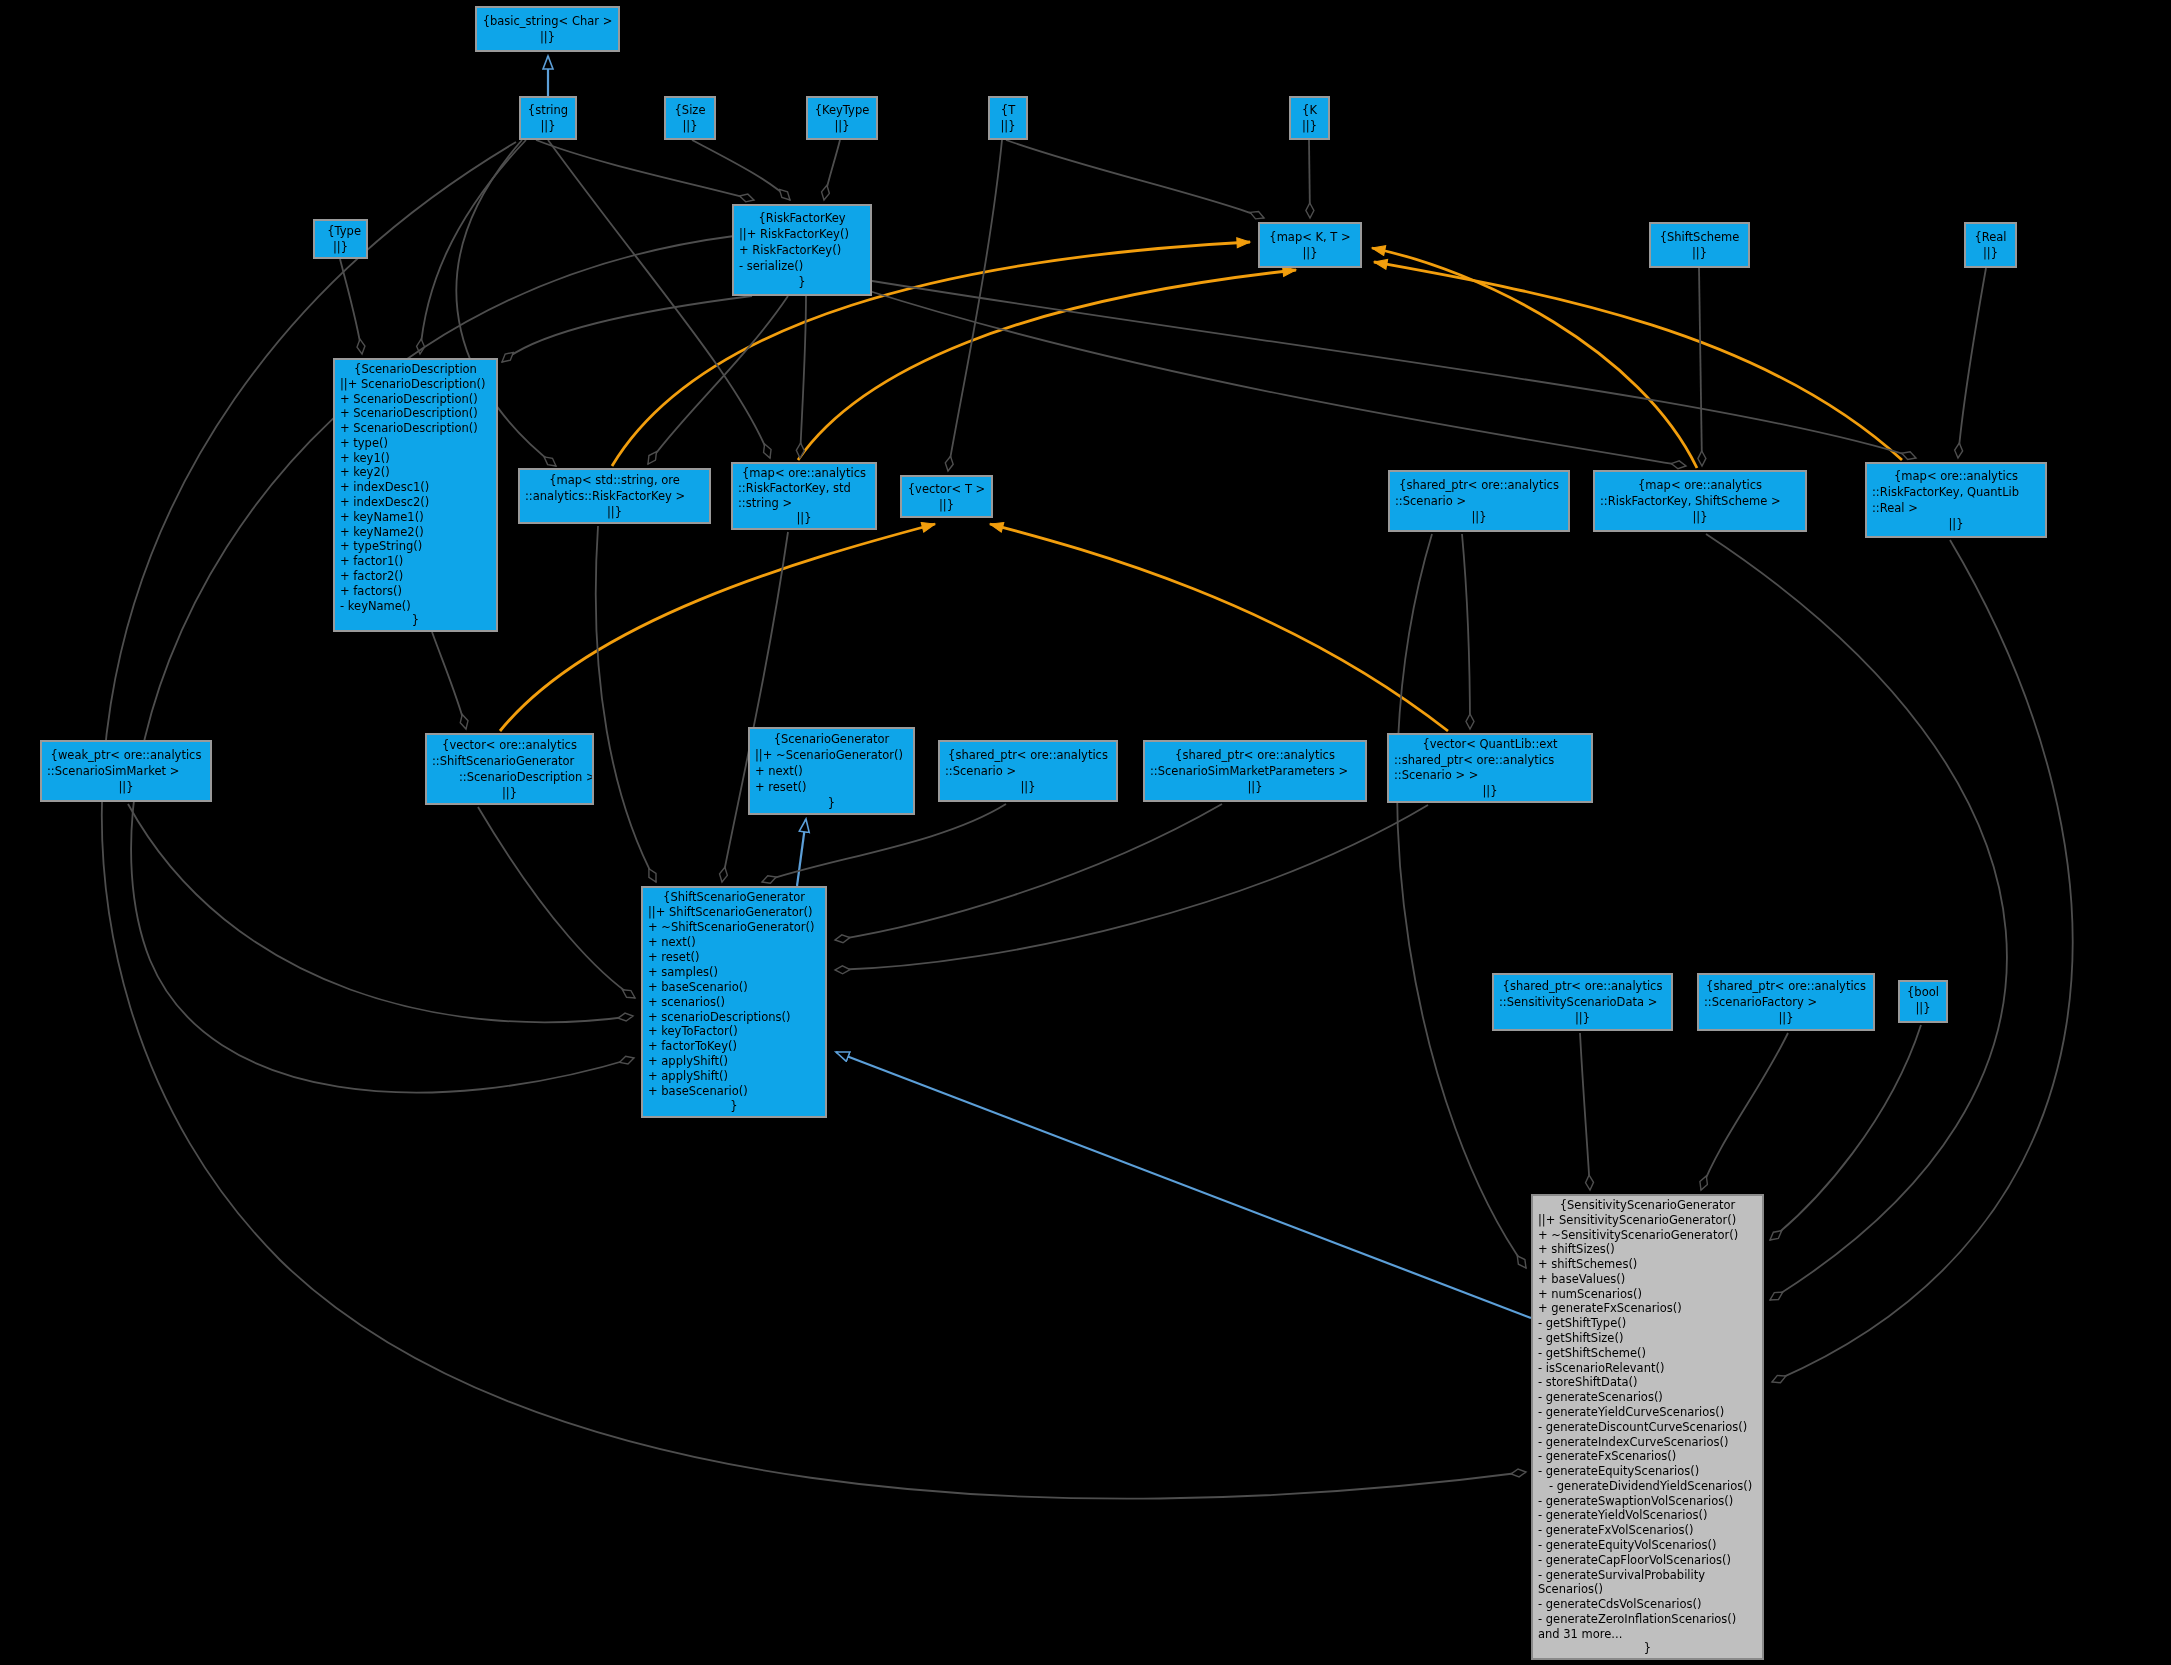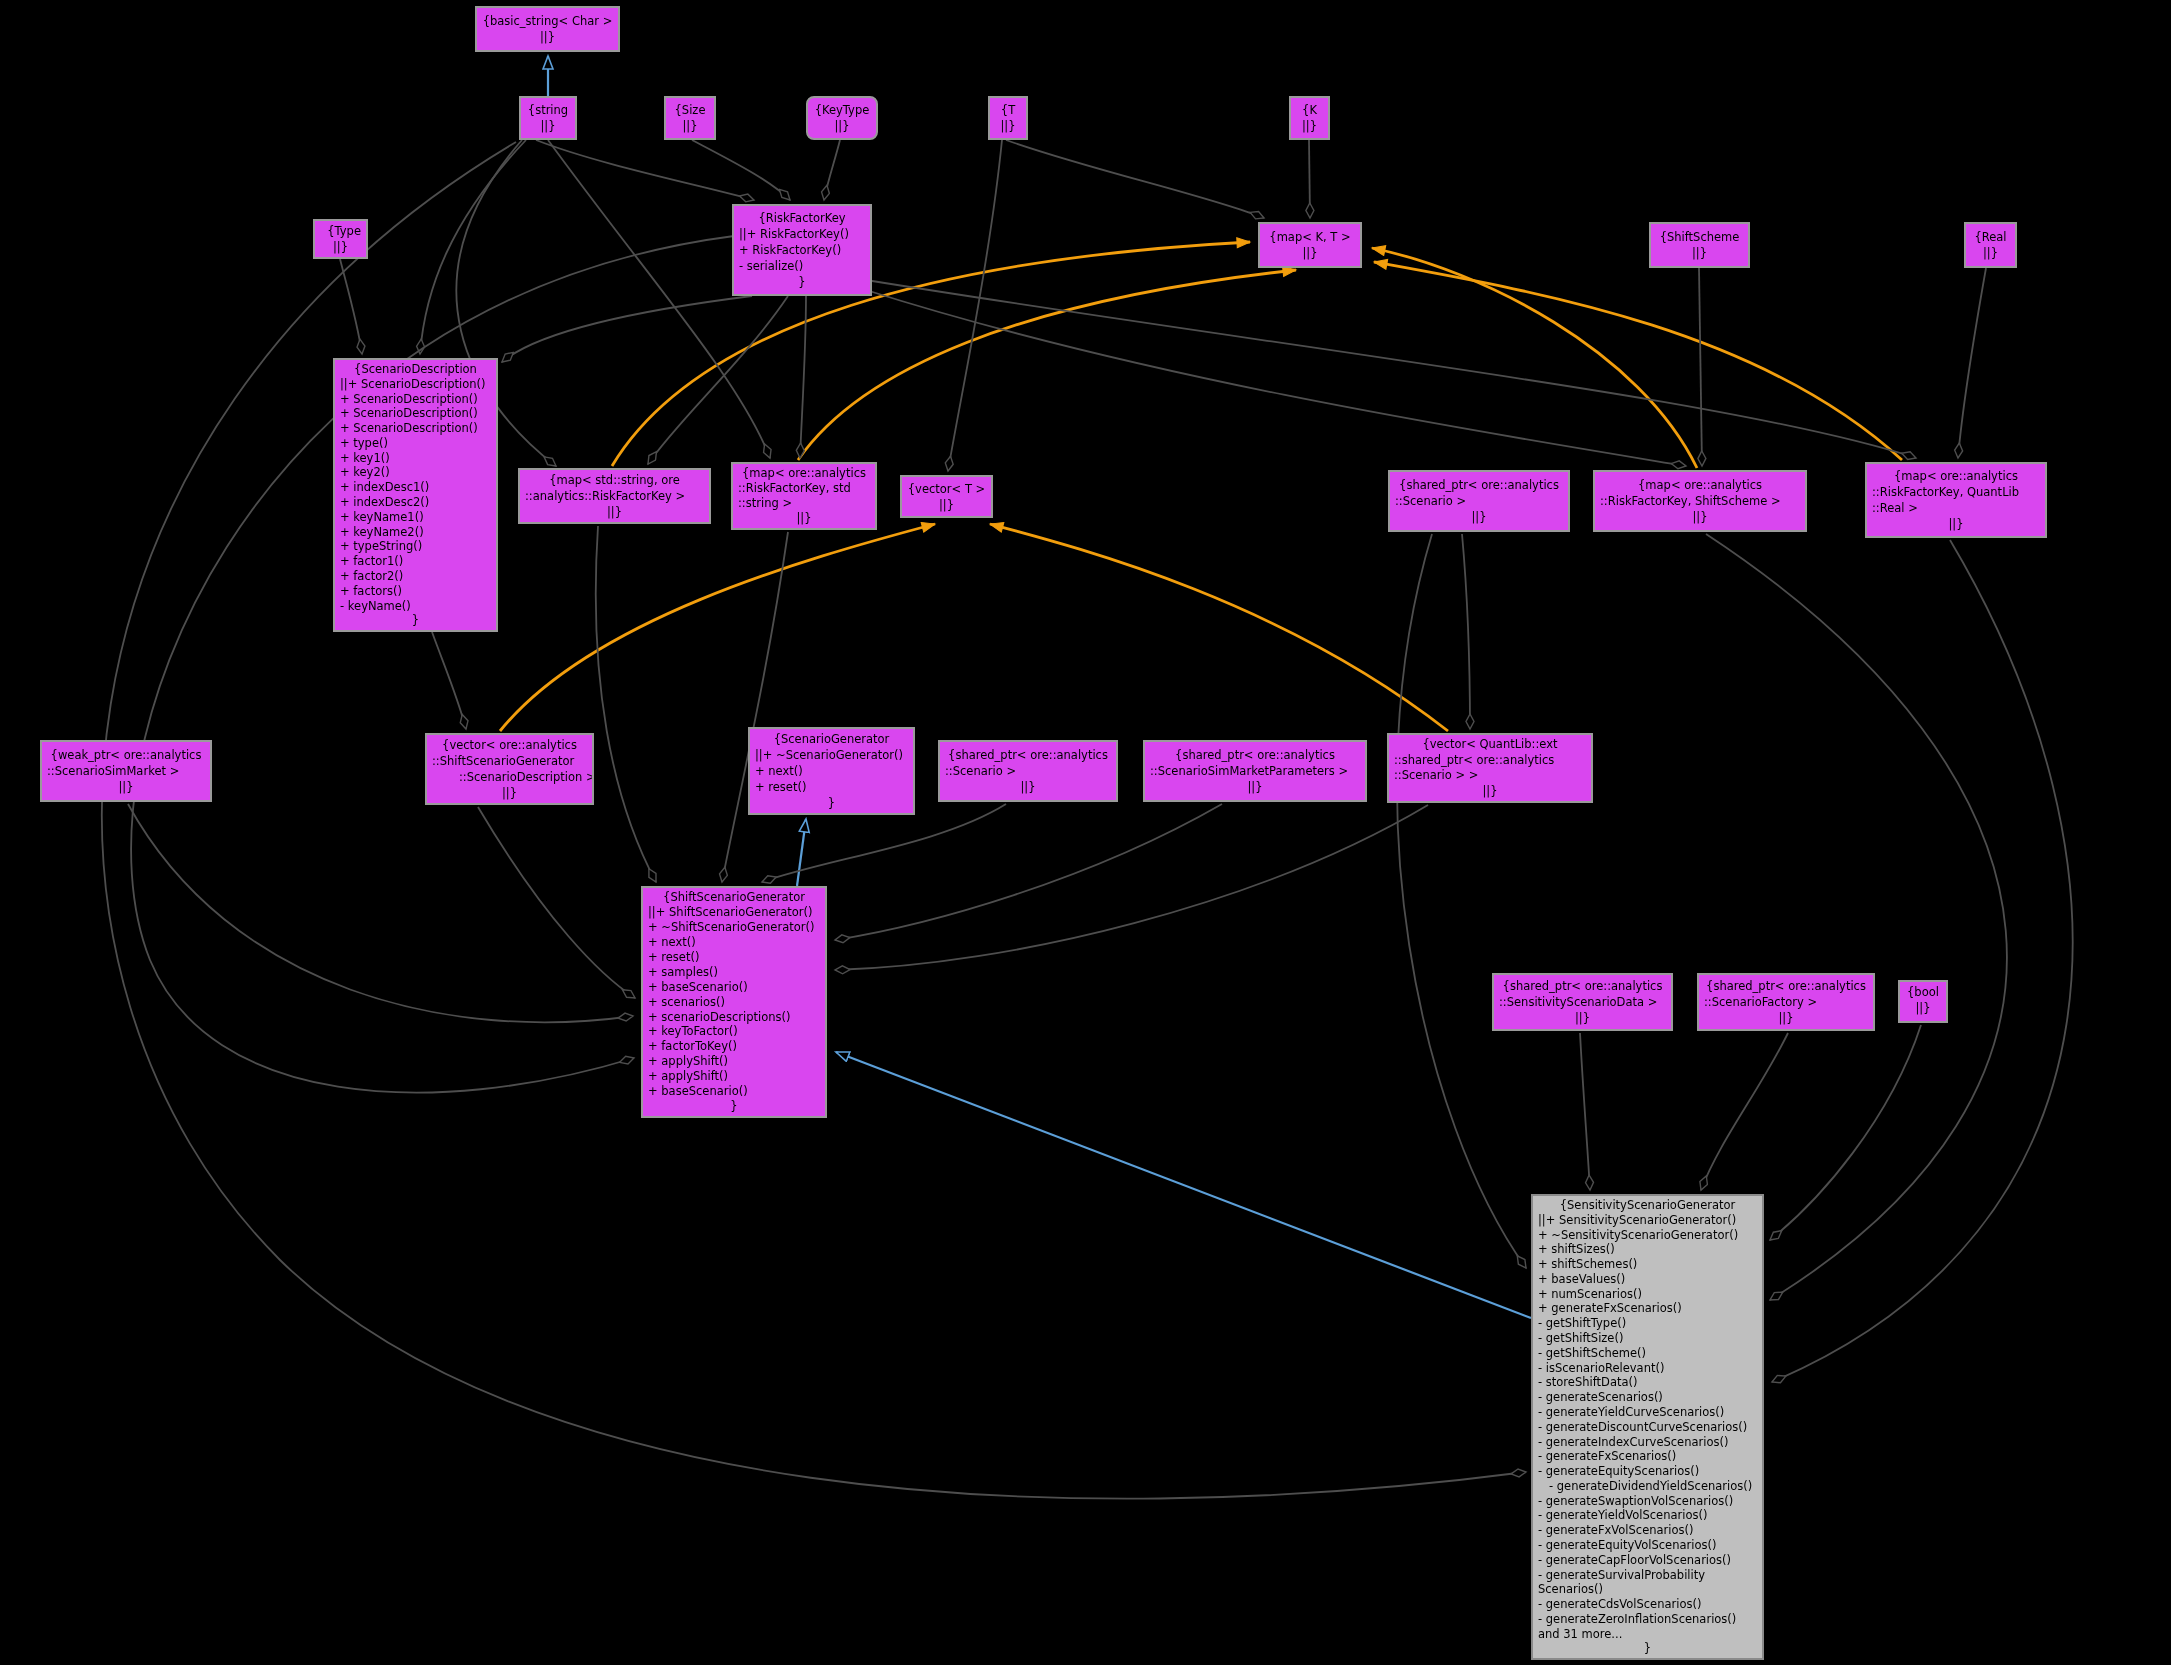--- a/index.html
+++ b/index.html
@@ -1,19 +1,19 @@
 <!DOCTYPE html>
 <html><head>
 <meta charset="utf-8">
 <style>
   html,body{margin:0;padding:0;background:#000;}
   #canvas{position:relative;width:2171px;height:1665px;background:#000;overflow:hidden;
           font-family:"DejaVu Sans","Liberation Sans",sans-serif;}
   #edge-layer{position:absolute;left:0;top:0;width:2171px;height:1665px;}
-  .node{position:absolute;box-sizing:border-box;background:#d946ef;border:2px solid #9a9a9a;
+  .node{position:absolute;box-sizing:border-box;background:#0ea5e9;border:2px solid #9a9a9a;
         color:#000;font-size:11.5px;white-space:nowrap;overflow:hidden;cursor:pointer;}
   .node.gray{background:#bfbfbf;border-color:#8a8a8a;}
   .node .line{padding:0 5px;text-align:left;}
   .node .line.center{text-align:center;}
 </style>
 </head>
 <body>
 
 <div id="canvas">
   <svg id="edge-layer" viewBox="0 0 2171 1665" xmlns="http://www.w3.org/2000/svg">
@@ -80,21 +80,21 @@
         <div class="line center" style="line-height: 16px;">||}</div>
       </div>
       <div class="node" style="left: 519px; top: 96px; width: 58px; height: 44px; padding-top: 4px;">
         <div class="line center" style="line-height: 16px;">{string</div>
         <div class="line center" style="line-height: 16px;">||}</div>
       </div>
       <div class="node" style="left: 664px; top: 96px; width: 52px; height: 44px; padding-top: 4px;">
         <div class="line center" style="line-height: 16px;">{Size</div>
         <div class="line center" style="line-height: 16px;">||}</div>
       </div>
-      <div class="node" style="left: 806px; top: 96px; width: 72px; height: 44px; padding-top: 4px; border-radius: 8px;">
+      <div class="node" style="left: 806px; top: 96px; width: 72px; height: 44px; padding-top: 4px;">
         <div class="line center" style="line-height: 16px;">{KeyType</div>
         <div class="line center" style="line-height: 16px;">||}</div>
       </div>
       <div class="node" style="left: 988px; top: 96px; width: 40px; height: 44px; padding-top: 4px;">
         <div class="line center" style="line-height: 16px;">{T</div>
         <div class="line center" style="line-height: 16px;">||}</div>
       </div>
       <div class="node" style="left: 1289px; top: 96px; width: 41px; height: 44px; padding-top: 4px;">
         <div class="line center" style="line-height: 16px;">{K</div>
         <div class="line center" style="line-height: 16px;">||}</div>

